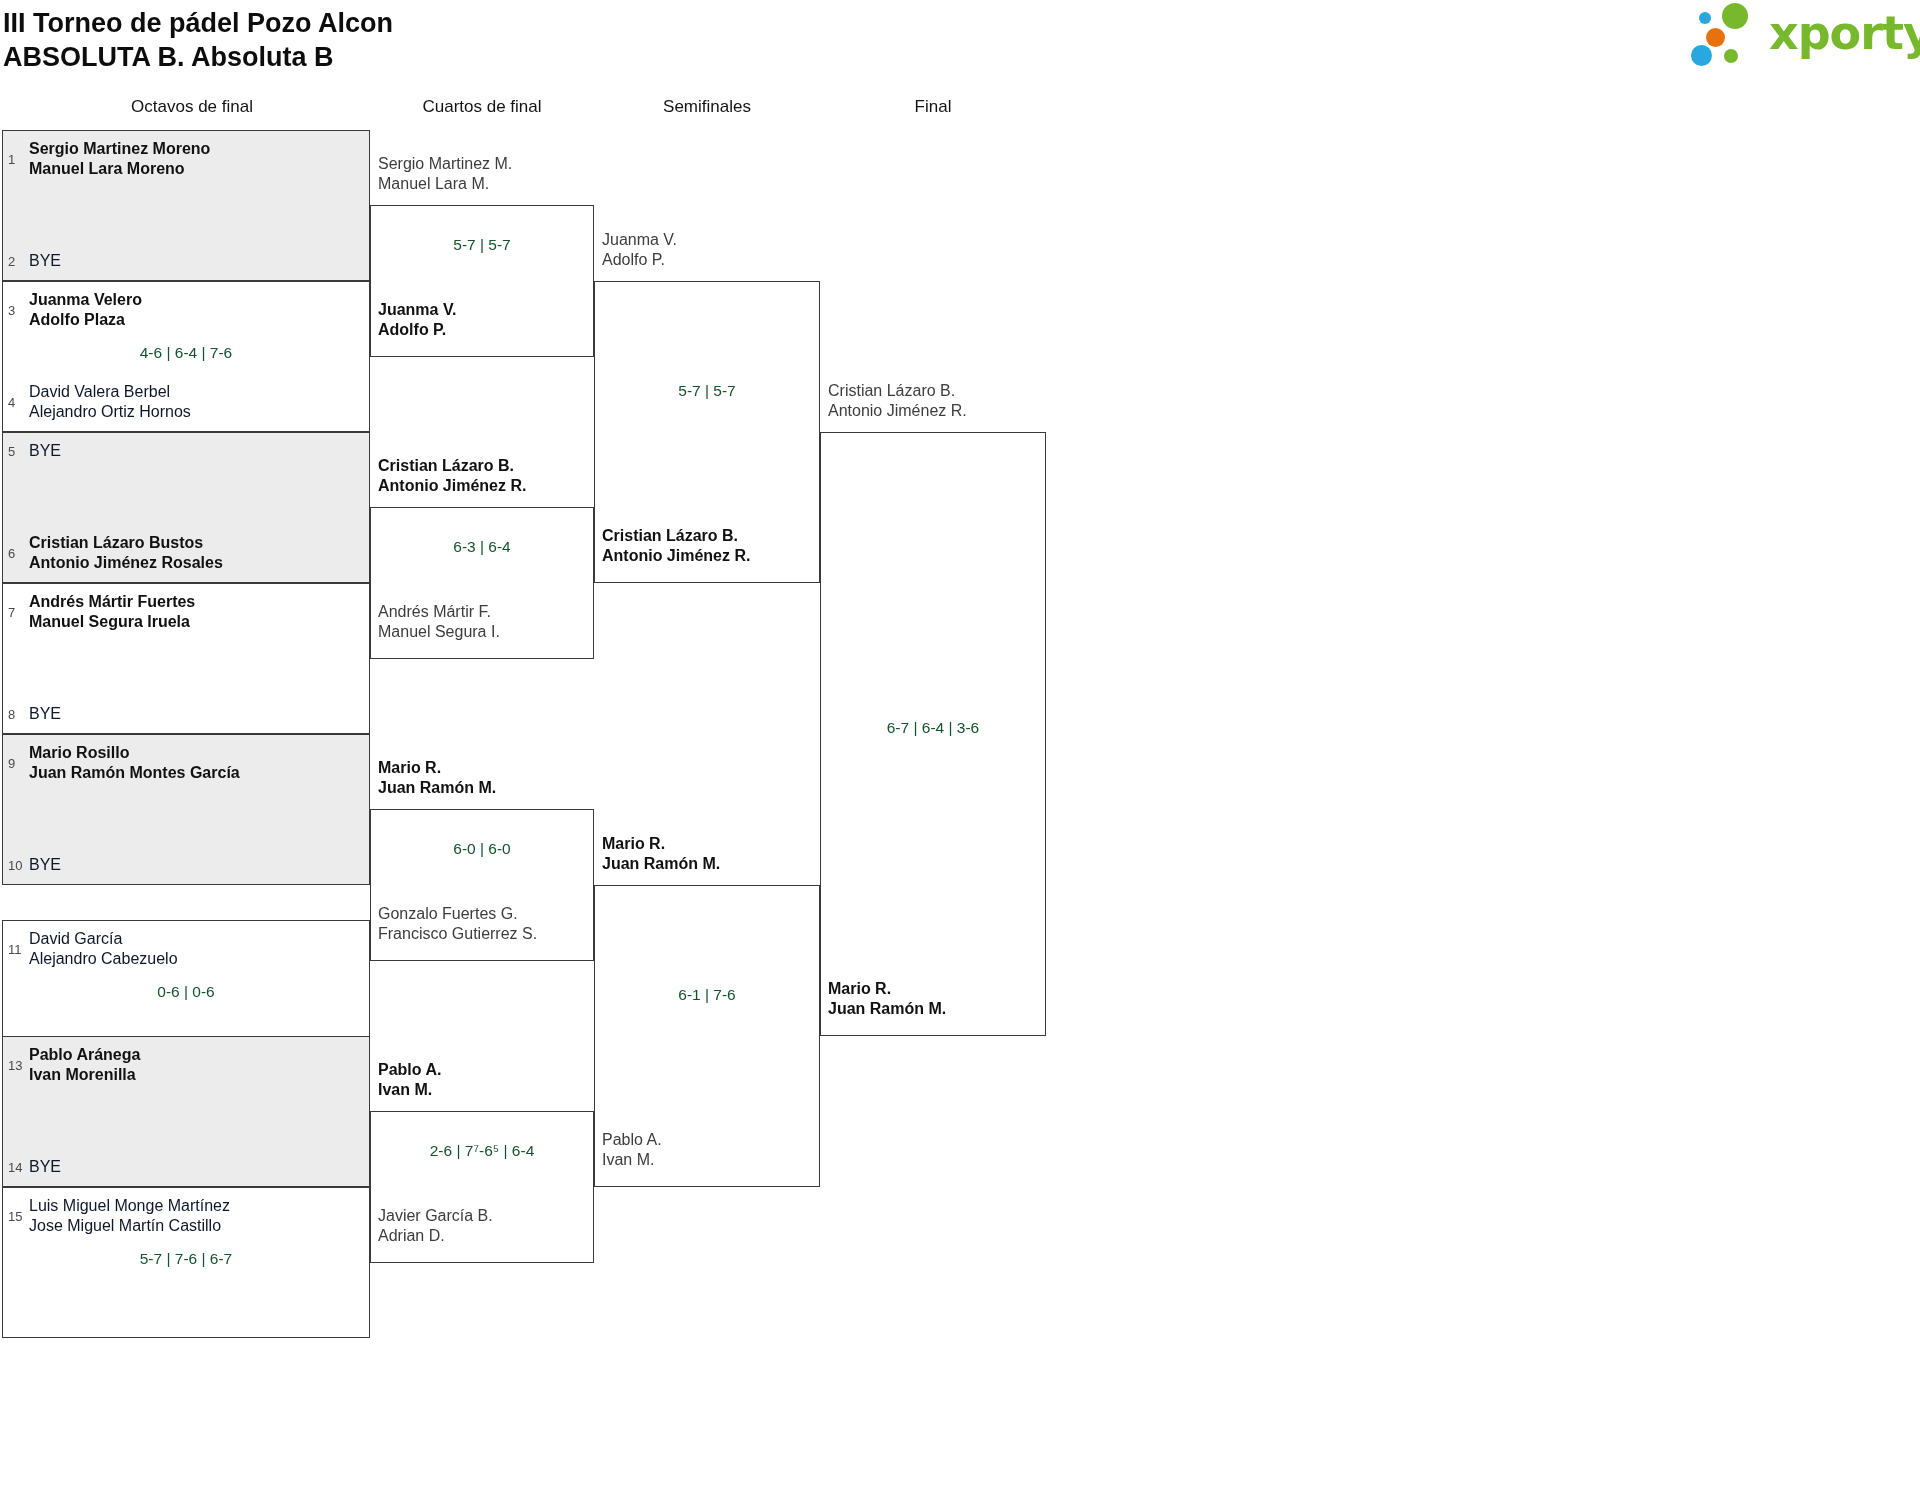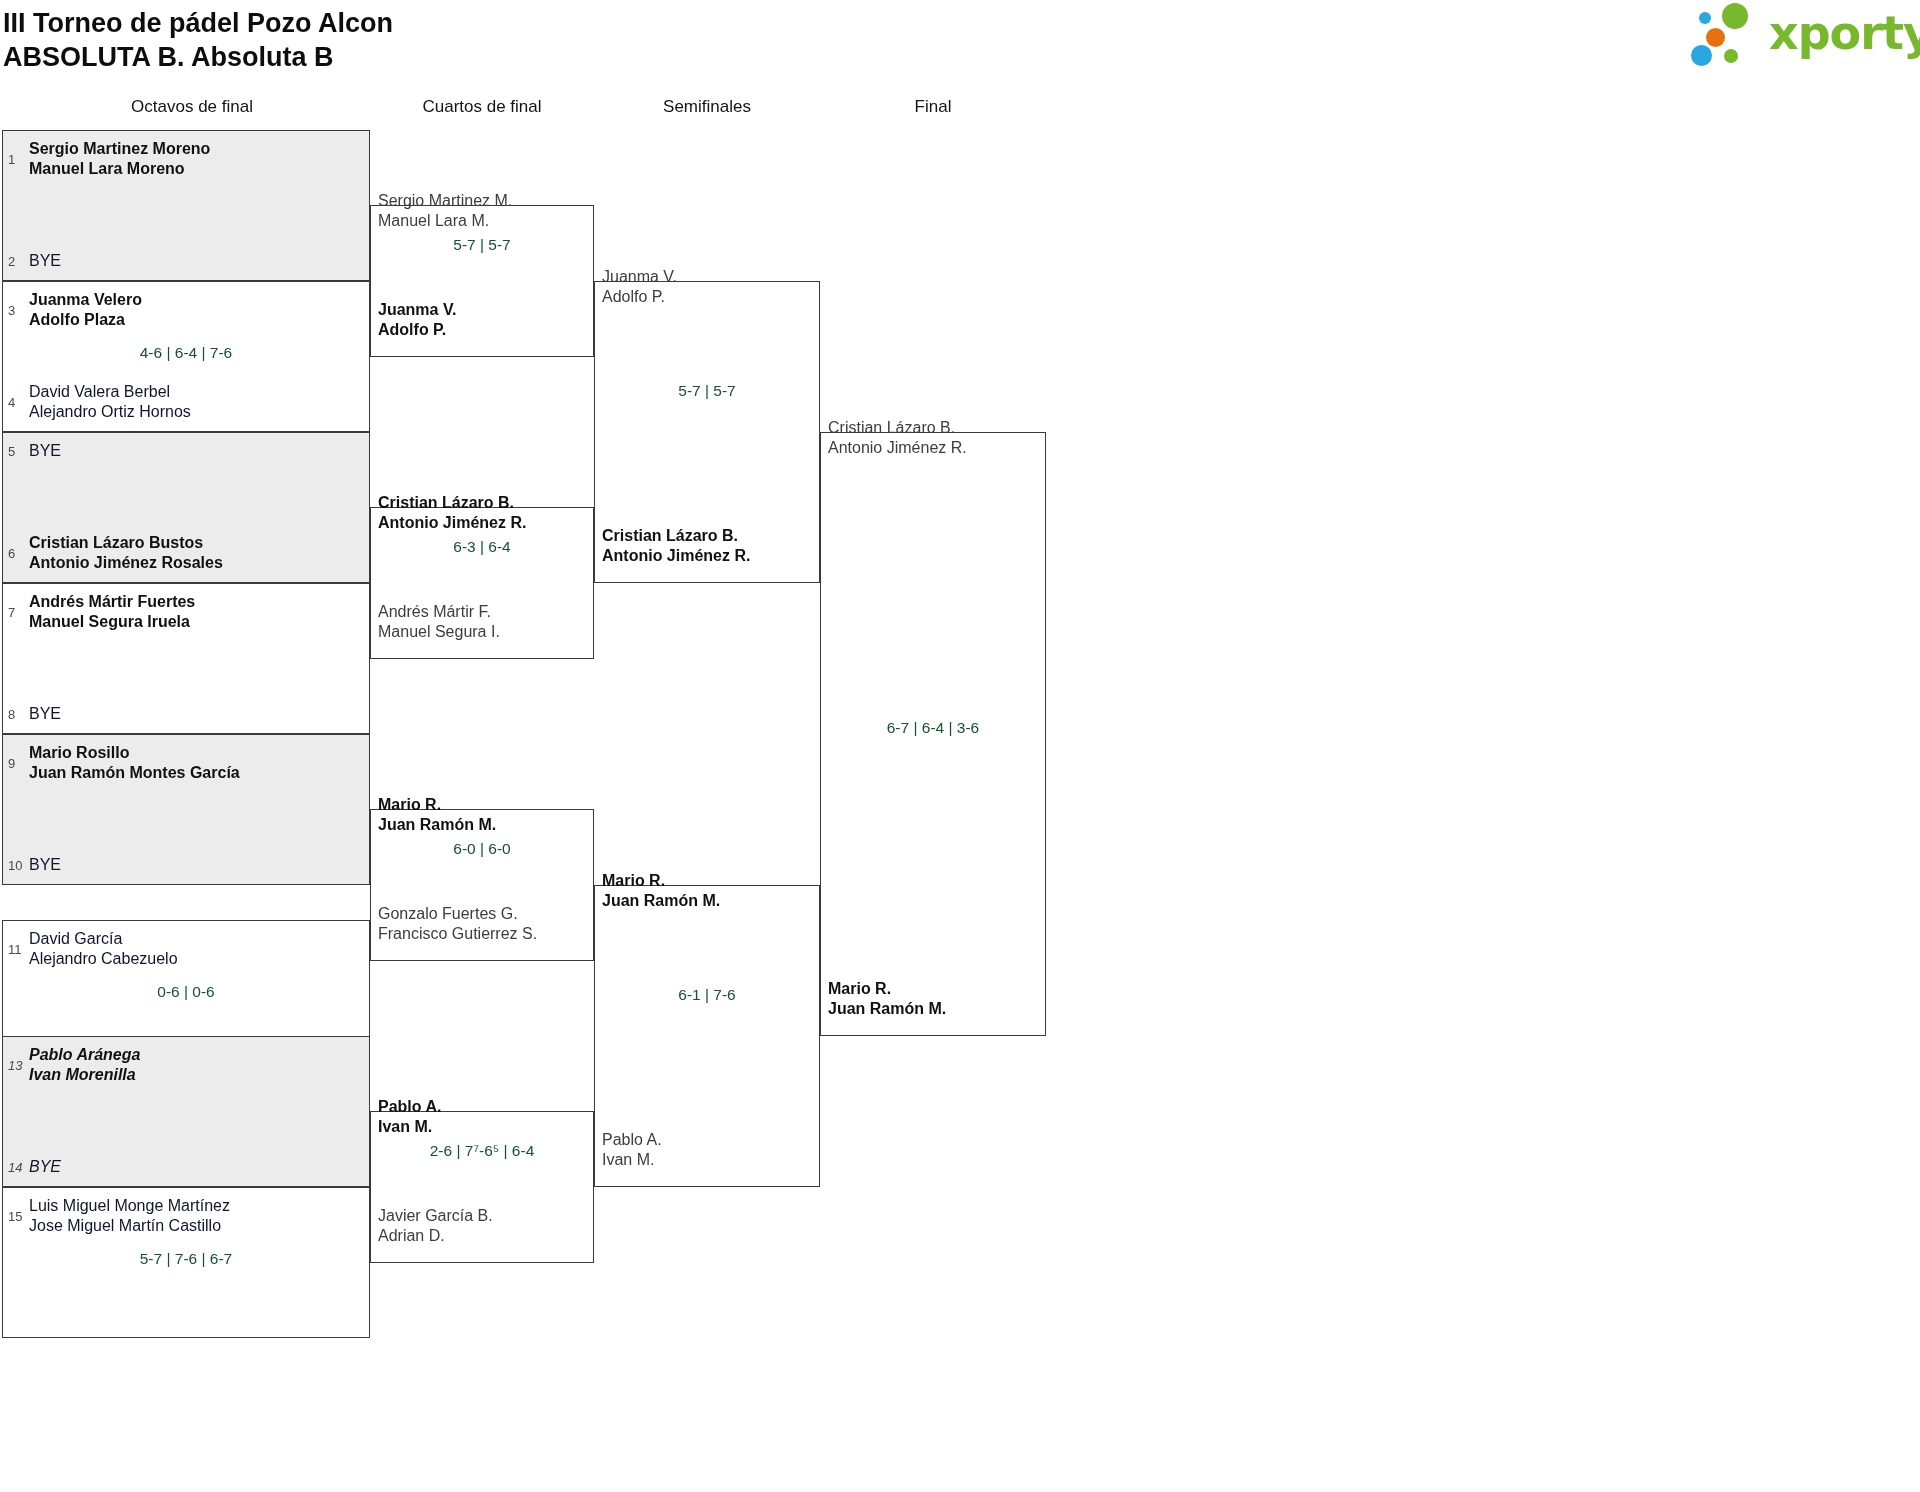--- a/index.html
+++ b/index.html
@@ -33,21 +33,21 @@
   .nl{display:block;}
   .score{position:absolute;left:0;width:100%;text-align:center;font-size:15.5px;color:#14532d;}
   .box .score{top:62px;}
 
   
   .rbox{position:absolute;border:1px solid #3a3a3a;box-sizing:border-box;background:transparent;}
   .qf{left:370px;width:224px;height:152px;}
   .sf{left:594px;width:226px;height:302px;}
   .fin{left:820px;width:226px;height:604px;}
   .entry{position:absolute;left:7px;font-size:16px;line-height:20px;color:#3d3d3d;white-space:nowrap;}
-  .entry.e1{top:-52px;margin-top:37px;}
+  .entry.e1{top:-52px;}
   .entry.e2{bottom:16px;}
   .entry.winner{font-weight:700;color:#111;}
   .qf .score{top:30px;}
   .sf .score{top:100px;}
   .fin .score{top:250px;margin-top:36px;}
 </style>
 </head>
 <body>
 
 <div class="page">
@@ -165,21 +165,21 @@
     <div class="team team-top">
       <span class="seed">11</span>
       <span class="names">
         <span class="nl">David García</span>
         <span class="nl">Alejandro Cabezuelo</span>
       </span>
     </div>
     <div class="score">0-6 | 0-6</div>
   </div>
 
-  <div class="box gray" style="top:1036px;font-style:italic;">
+  <div class="box gray" style="top:1036px;">
     <div class="team team-top">
       <span class="seed">13</span>
       <span class="names winner">
         <span class="nl">Pablo Aránega</span>
         <span class="nl">Ivan Morenilla</span>
       </span>
     </div>
     <div class="score"></div>
     <div class="team team-bottom">
       <span class="seed">14</span>

